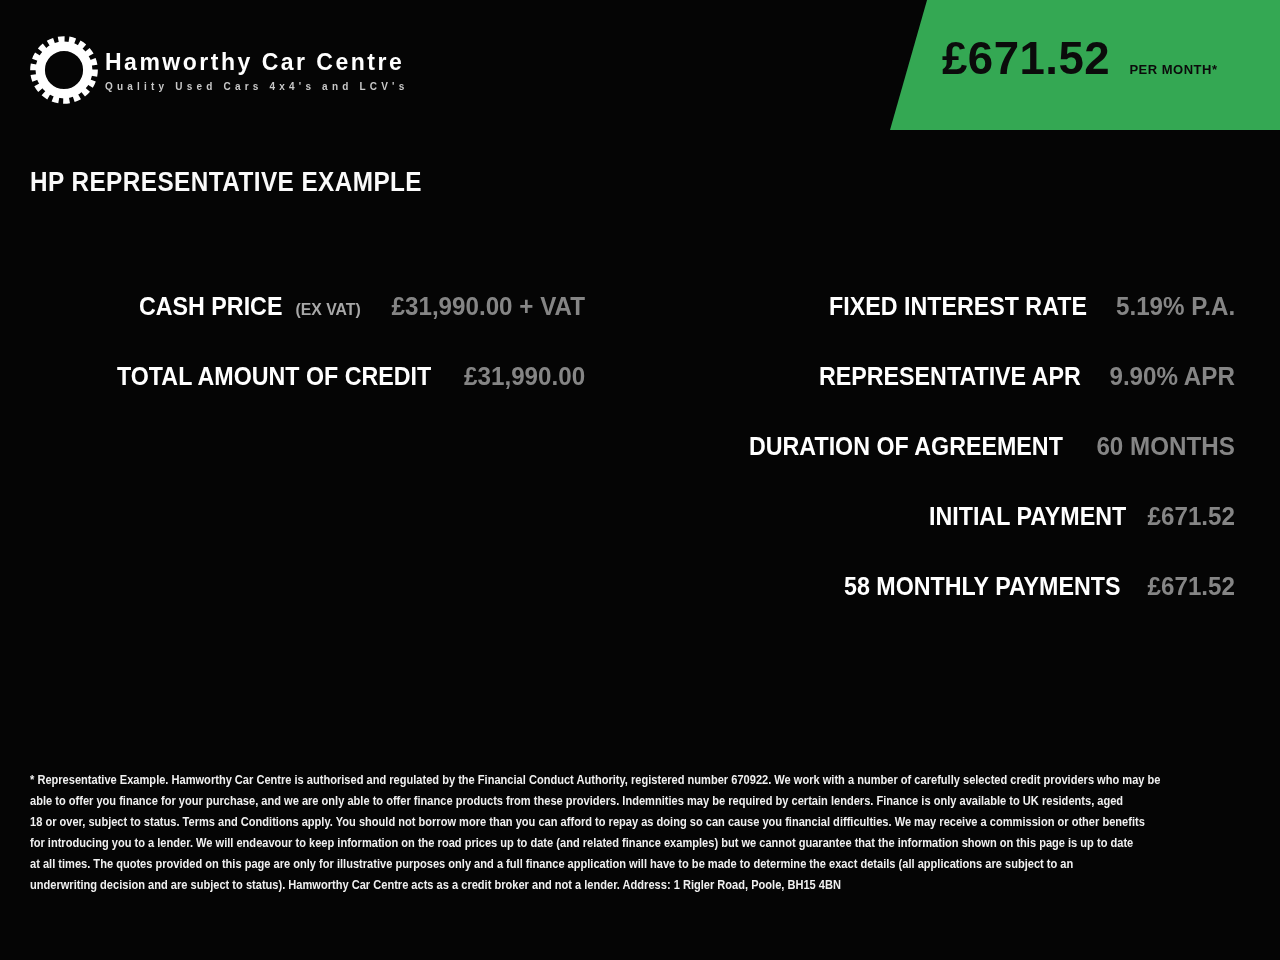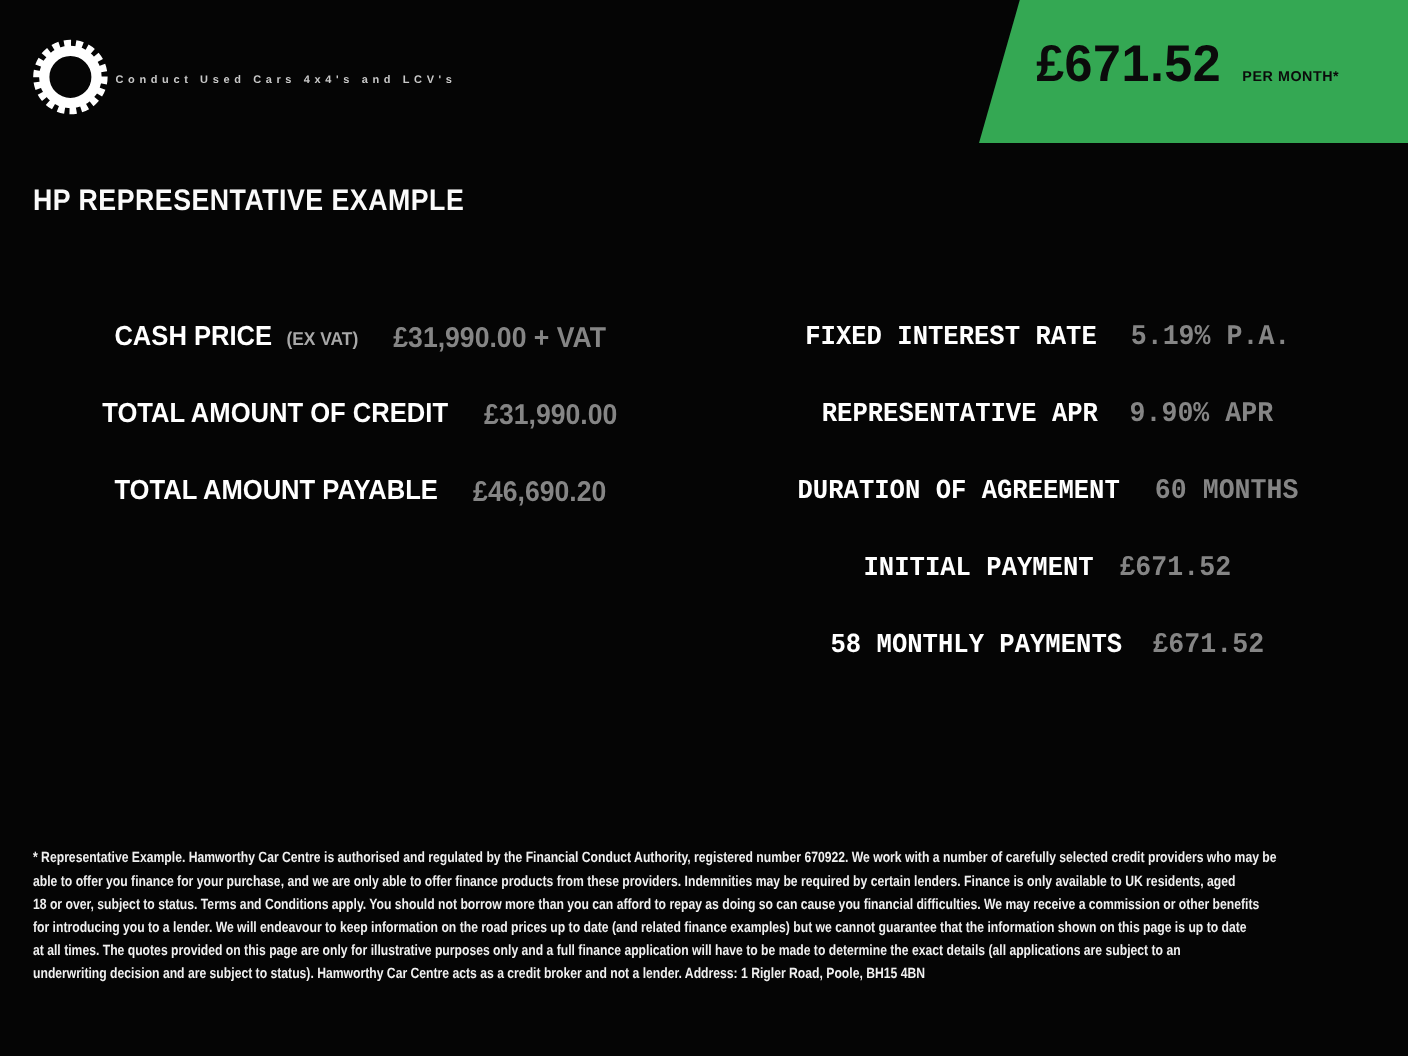--- a/index.html
+++ b/index.html
@@ -86,26 +86,26 @@
     font-weight: bold;
     white-space: nowrap;
     transform: scaleX(0.9);
     transform-origin: left top;
     letter-spacing: 0.5px;
   }
 
   
   .fin-col { position: absolute; top: 271px; width: 515px; }
   .fin-col.left  { left: 70px; }
-  .fin-col.right { left: 695px; font-family: Liberation Mono, monospace; }
+  .fin-col.right { left: 720px; }
   .fin-row {
     height: 70px;
     display: flex;
     align-items: center;
-    justify-content: center;
+    justify-content: flex-end;
   }
   .fin-label {
     color: #ffffff;
     font-size: 25px;
     font-weight: bold;
     white-space: nowrap;
     transform: scaleX(0.93);
     transform-origin: left center;
     display: flex;
     align-items: baseline;
@@ -145,21 +145,22 @@
 <div class="stage">
 
   <div class="logo">
     <div class="gear-wrap">
       <svg viewBox="0 0 100 100" width="72" height="72" aria-hidden="true">
         <circle cx="50" cy="50" r="42" fill="none" stroke="#ffffff" stroke-width="10" stroke-dasharray="8.6 6"></circle>
         <circle cx="50" cy="50" r="33" fill="none" stroke="#ffffff" stroke-width="13"></circle>
       </svg>
     </div>
     <div class="brand-text">
-      <span class="brand-tagline">Conduct Used Cars 4x4's and LCV's</span>
+      <span class="brand-name">Hamworthy Car Centre</span>
+      <span class="brand-tagline">Quality Used Cars 4x4's and LCV's</span>
     </div>
   </div>
 
   <div class="ribbon">
     <div class="ribbon-inner">
       <span class="ribbon-amount">£671.52</span>
       <span class="ribbon-suffix">PER MONTH*</span>
     </div>
   </div>
 
@@ -169,24 +170,20 @@
     <div class="fin-row">
       <span class="fin-label">
         <span>CASH PRICE</span>
         <span class="fin-label-note">(EX VAT)</span>
       </span>
       <span class="fin-value">£31,990.00 + VAT</span>
     </div>
     <div class="fin-row">
       <span class="fin-label">TOTAL AMOUNT OF CREDIT</span>
       <span class="fin-value">£31,990.00</span>
-    </div>
-    <div class="fin-row">
-      <span class="fin-label">TOTAL AMOUNT PAYABLE</span>
-      <span class="fin-value">£46,690.20</span>
     </div>
   </div>
 
   <div class="fin-col right">
     <div class="fin-row">
       <span class="fin-label">FIXED INTEREST RATE</span>
       <span class="fin-value">5.19% P.A.</span>
     </div>
     <div class="fin-row">
       <span class="fin-label">REPRESENTATIVE APR</span>

